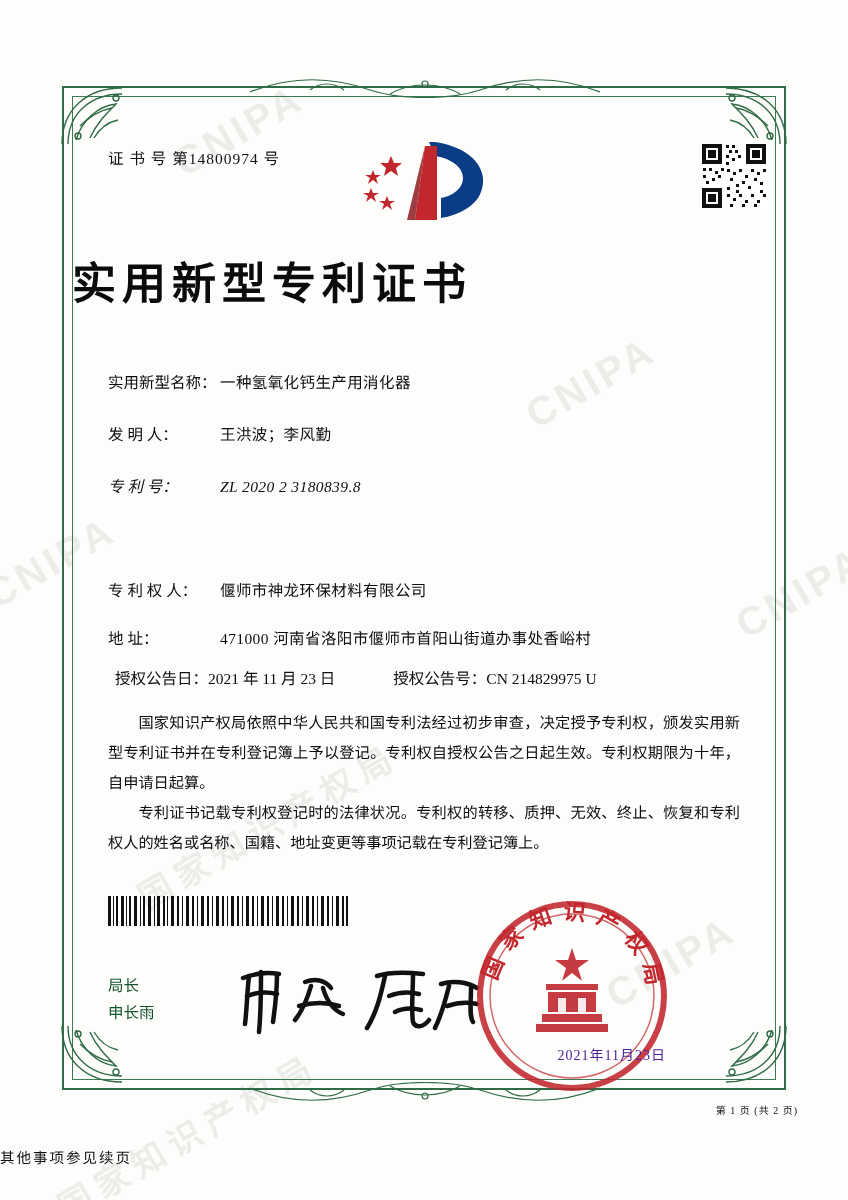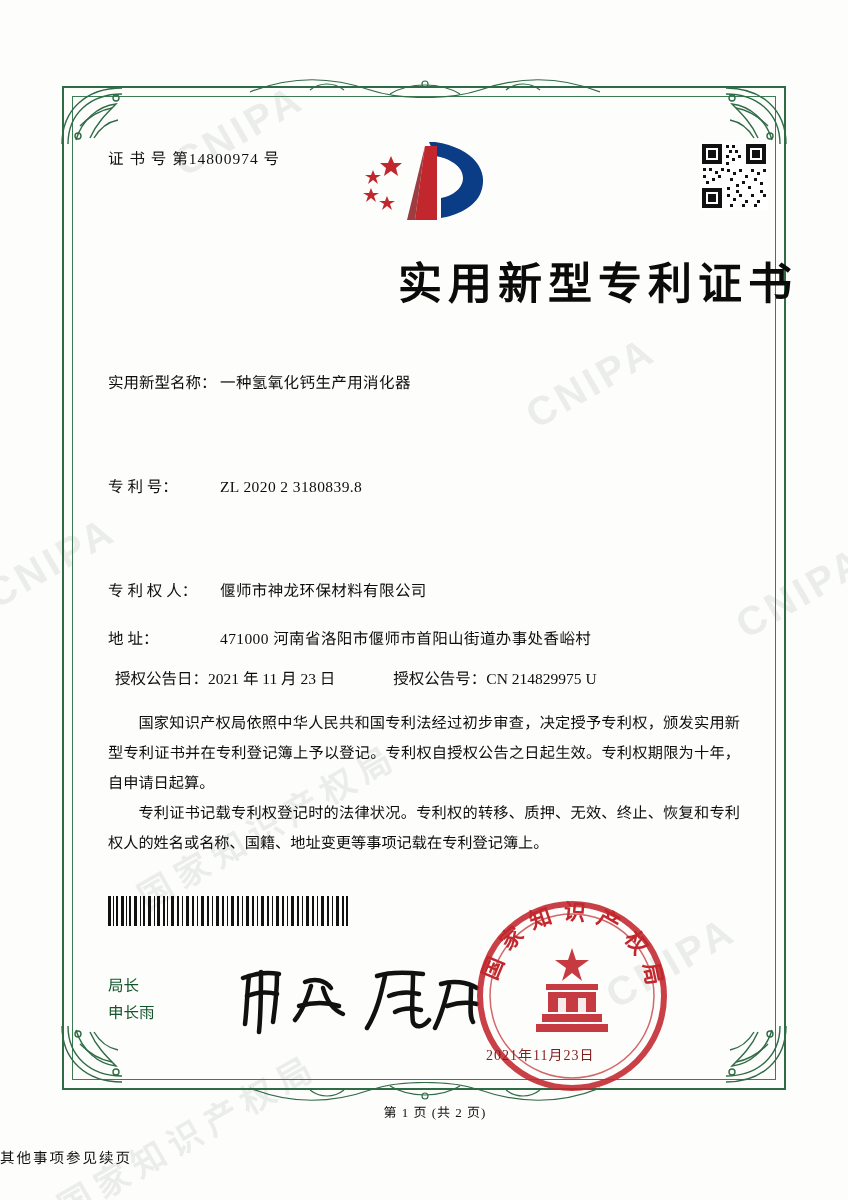--- a/index.html
+++ b/index.html
@@ -99,21 +99,21 @@
     top: 46px;
     width: 68px;
     height: 68px;
   }
 
   #title {
     position: absolute;
     left: 0;
     right: 0;
     top: 152px;
-    text-align: right;
+    text-align: left;
     font-size: 44px;
     font-weight: bold;
     letter-spacing: 6px;
     color: #0b0b0b;
     font-family: "Liberation Serif", "DejaVu Serif", serif;
   }
 
   .field {
     position: absolute;
     left: 36px;
@@ -183,33 +183,33 @@
     top: 800px;
     width: 200px;
     height: 200px;
   }
 
   #seal-date {
     position: absolute;
     left: 414px;
     top: 948px;
     width: 180px;
-    text-align: left;
+    text-align: right;
     font-size: 14px;
-    color: #7f1d1d;
+    color: #4c1d95;
     letter-spacing: 1px;
   }
 
   #page-num {
     position: absolute;
     left: 0;
     right: 0;
     top: 1006px;
-    text-align: center;
-    font-size: 13px;
+    text-align: right;
+    font-size: 10px;
     color: #111;
     letter-spacing: 1px;
   }
 
   #footer-note {
     position: absolute;
     left: 0;
     right: 12px;
     top: 1146px;
     text-align: left;
@@ -382,21 +382,24 @@
             <rect x="36" y="48" width="3" height="3"></rect>
         </g>
       </svg>
     </div>
 
     <div id="title">实用新型专利证书</div>
 
     <div class="field" style="top:258px;">
       <span class="lbl">实用新型名称：</span><span class="val">一种氢氧化钙生产用消化器</span>
     </div>
-    <div class="field" style="top:362px;">
+    <div class="field" style="top:310px;">
+      <span class="lbl">发    明    人：</span><span class="val">王洪波；李风勤</span>
+    </div>
+    <div class="field" style="top:362px;font-style:italic;">
       <span class="lbl">专    利    号：</span><span class="val">ZL 2020 2 3180839.8</span>
     </div>
     <div class="field" style="top:466px;">
       <span class="lbl">专  利  权  人：</span><span class="val">偃师市神龙环保材料有限公司</span>
     </div>
     <div class="field" style="top:514px;">
       <span class="lbl">地          址：</span><span class="val">471000 河南省洛阳市偃师市首阳山街道办事处香峪村</span>
     </div>
 
     <div id="pubdate-row" style="top:570px;">

